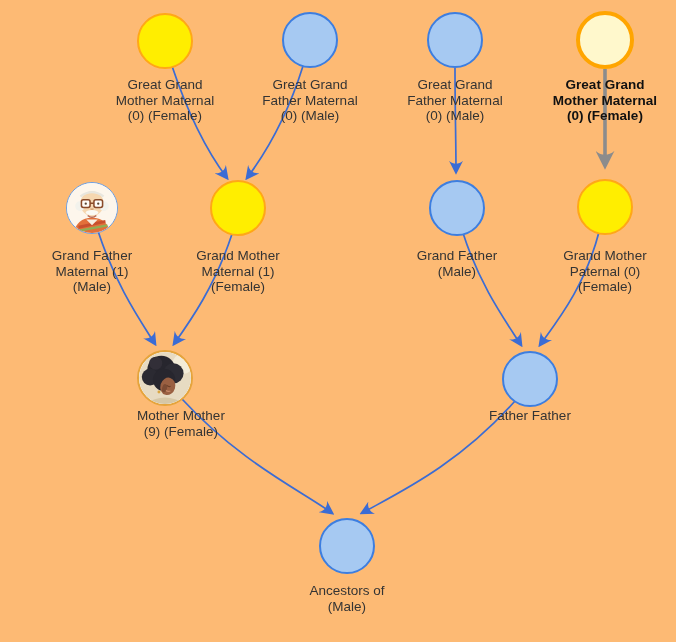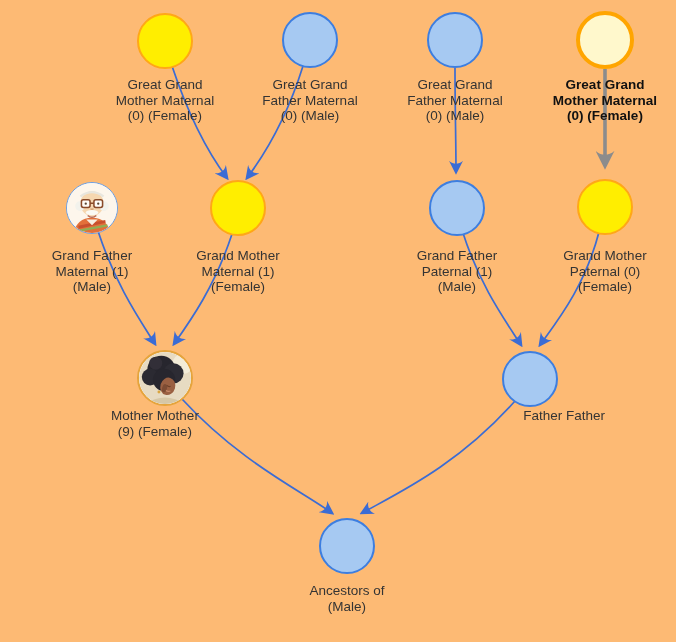--- a/index.html
+++ b/index.html
@@ -78,34 +78,33 @@
     <div>Maternal (1)</div>
     <div>(Male)</div>
   </div>
   <div class="label" style="left:163px;top:248px;">
     <div>Grand Mother</div>
     <div>Maternal (1)</div>
     <div>(Female)</div>
   </div>
   <div class="label" style="left:382px;top:248px;">
     <div>Grand Father</div>
-    <div>Paternal (1)</div>
     <div>(Male)</div>
   </div>
   <div class="label" style="left:530px;top:248px;">
     <div>Grand Mother</div>
     <div>Paternal (0)</div>
     <div>(Female)</div>
   </div>
 
-  <div class="label" style="left:80px;top:408px;">
+  <div class="label" style="left:106px;top:408px;">
     <div>Mother Mother</div>
     <div>(9) (Female)</div>
   </div>
-  <div class="label" style="left:455px;top:408px;text-align:right;">
+  <div class="label" style="left:455px;top:408px;">
     <div>Father Father</div>
   </div>
 
   <div class="label" style="left:272px;top:583px;text-align:center;">
     <div>Ancestors of</div>
     <div>(Male)</div>
   </div>
 
   <div class="node female" style="left:137px;top:13px;"></div>
   <div class="node male" style="left:282px;top:12px;"></div>

